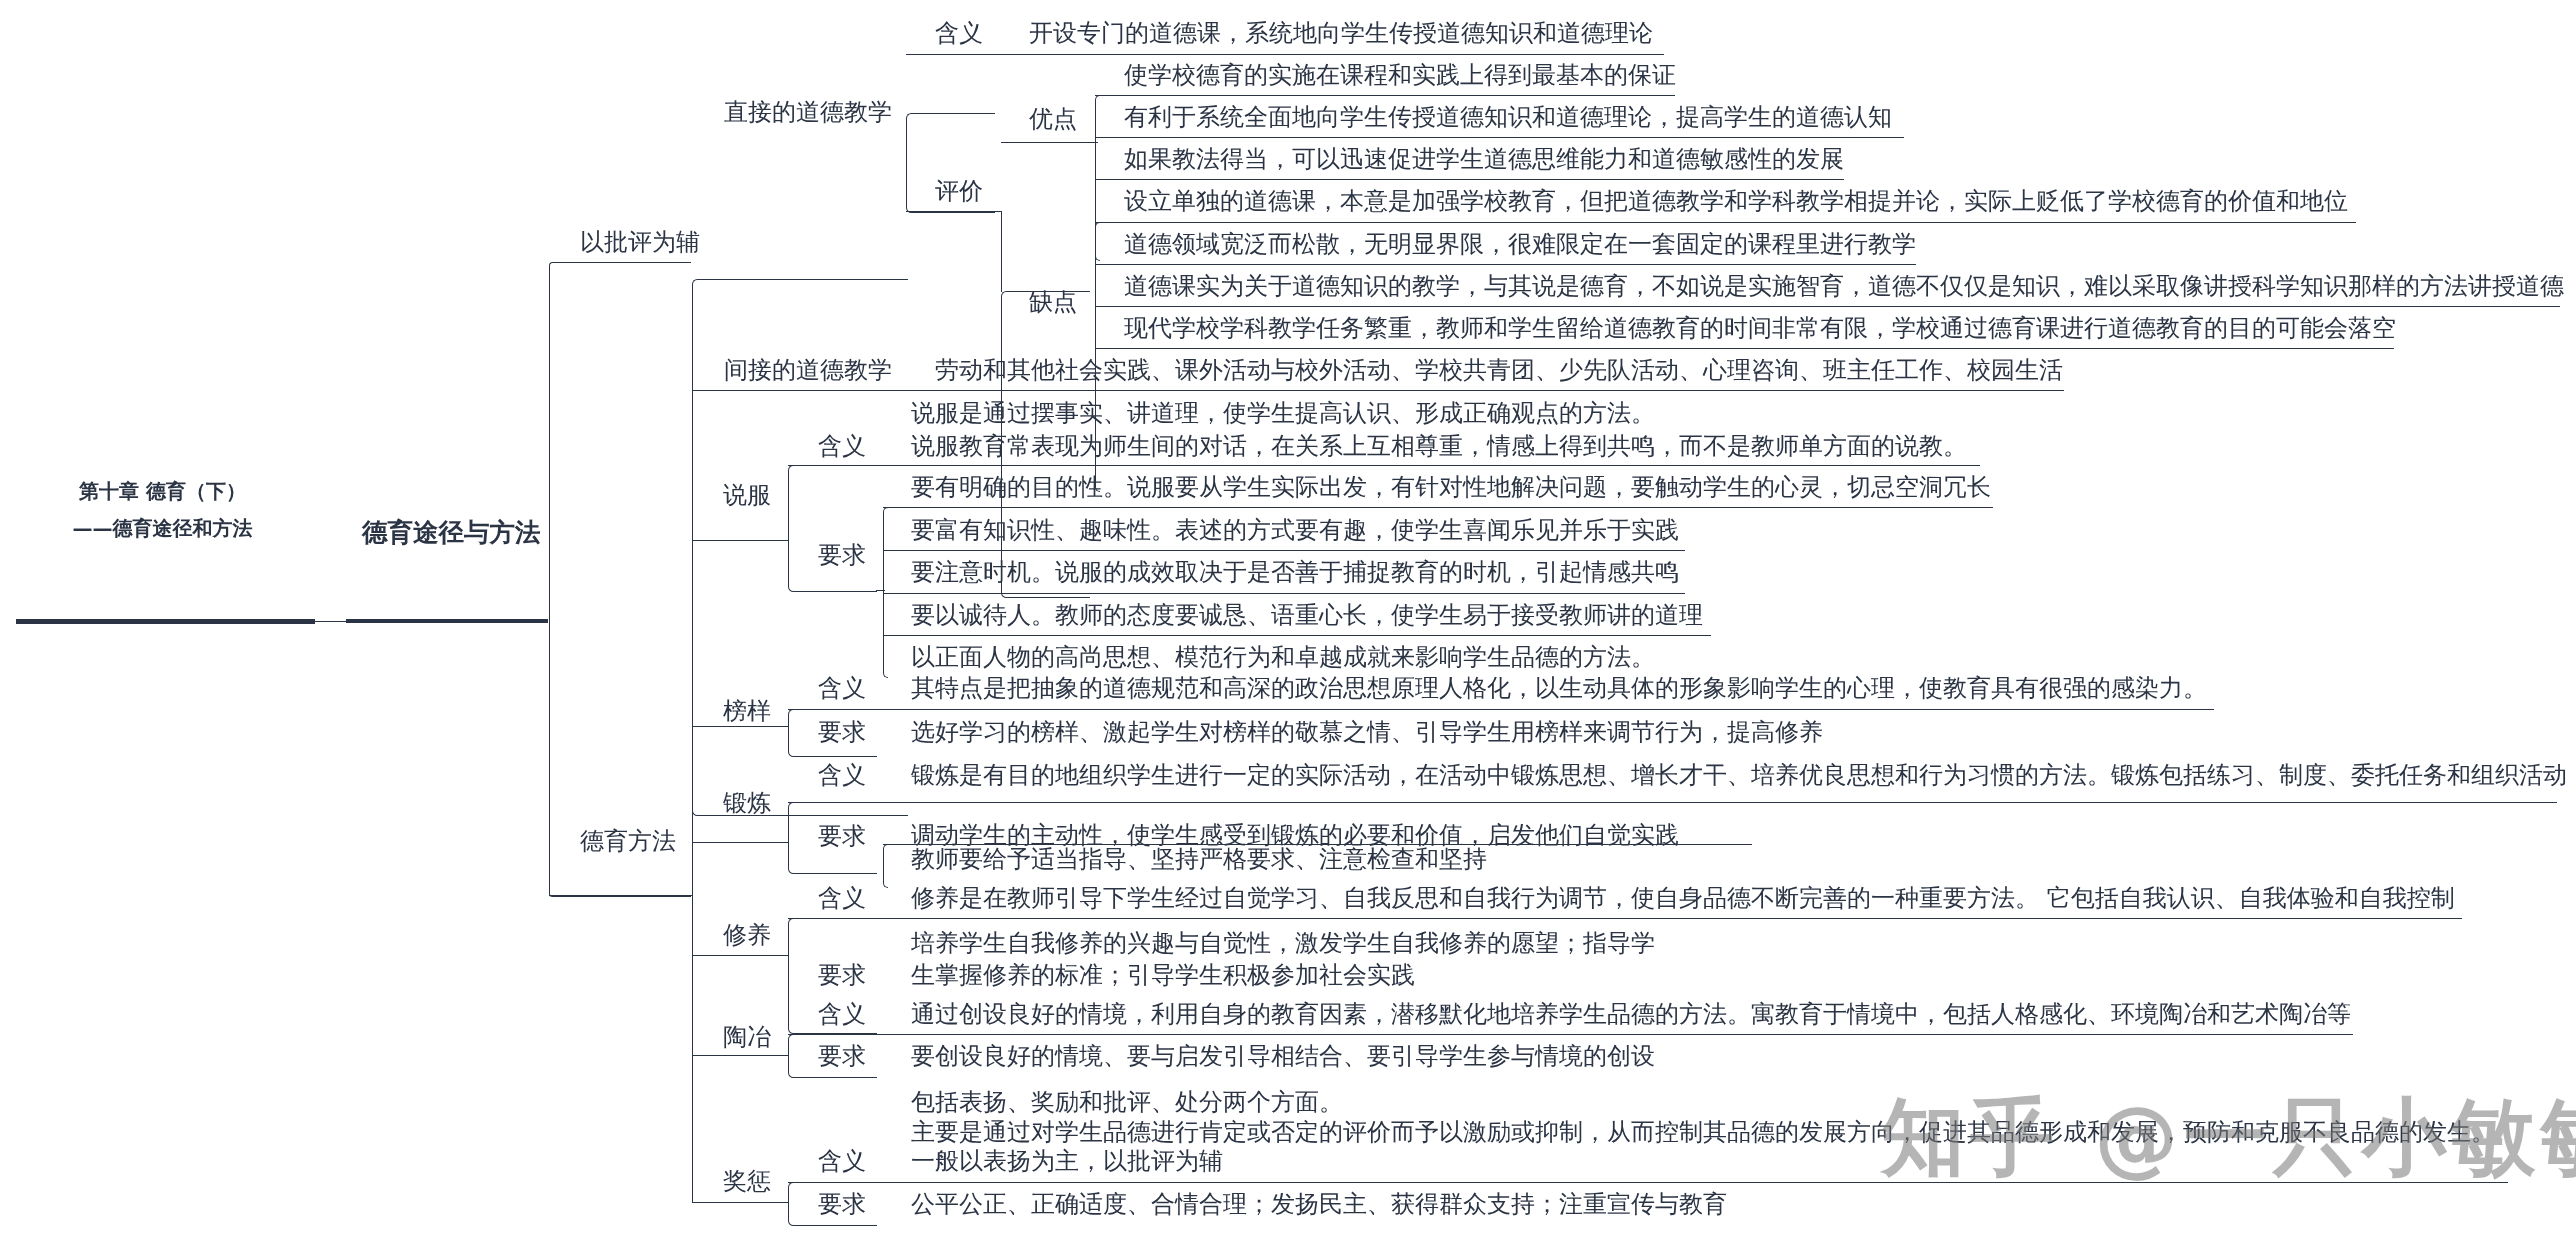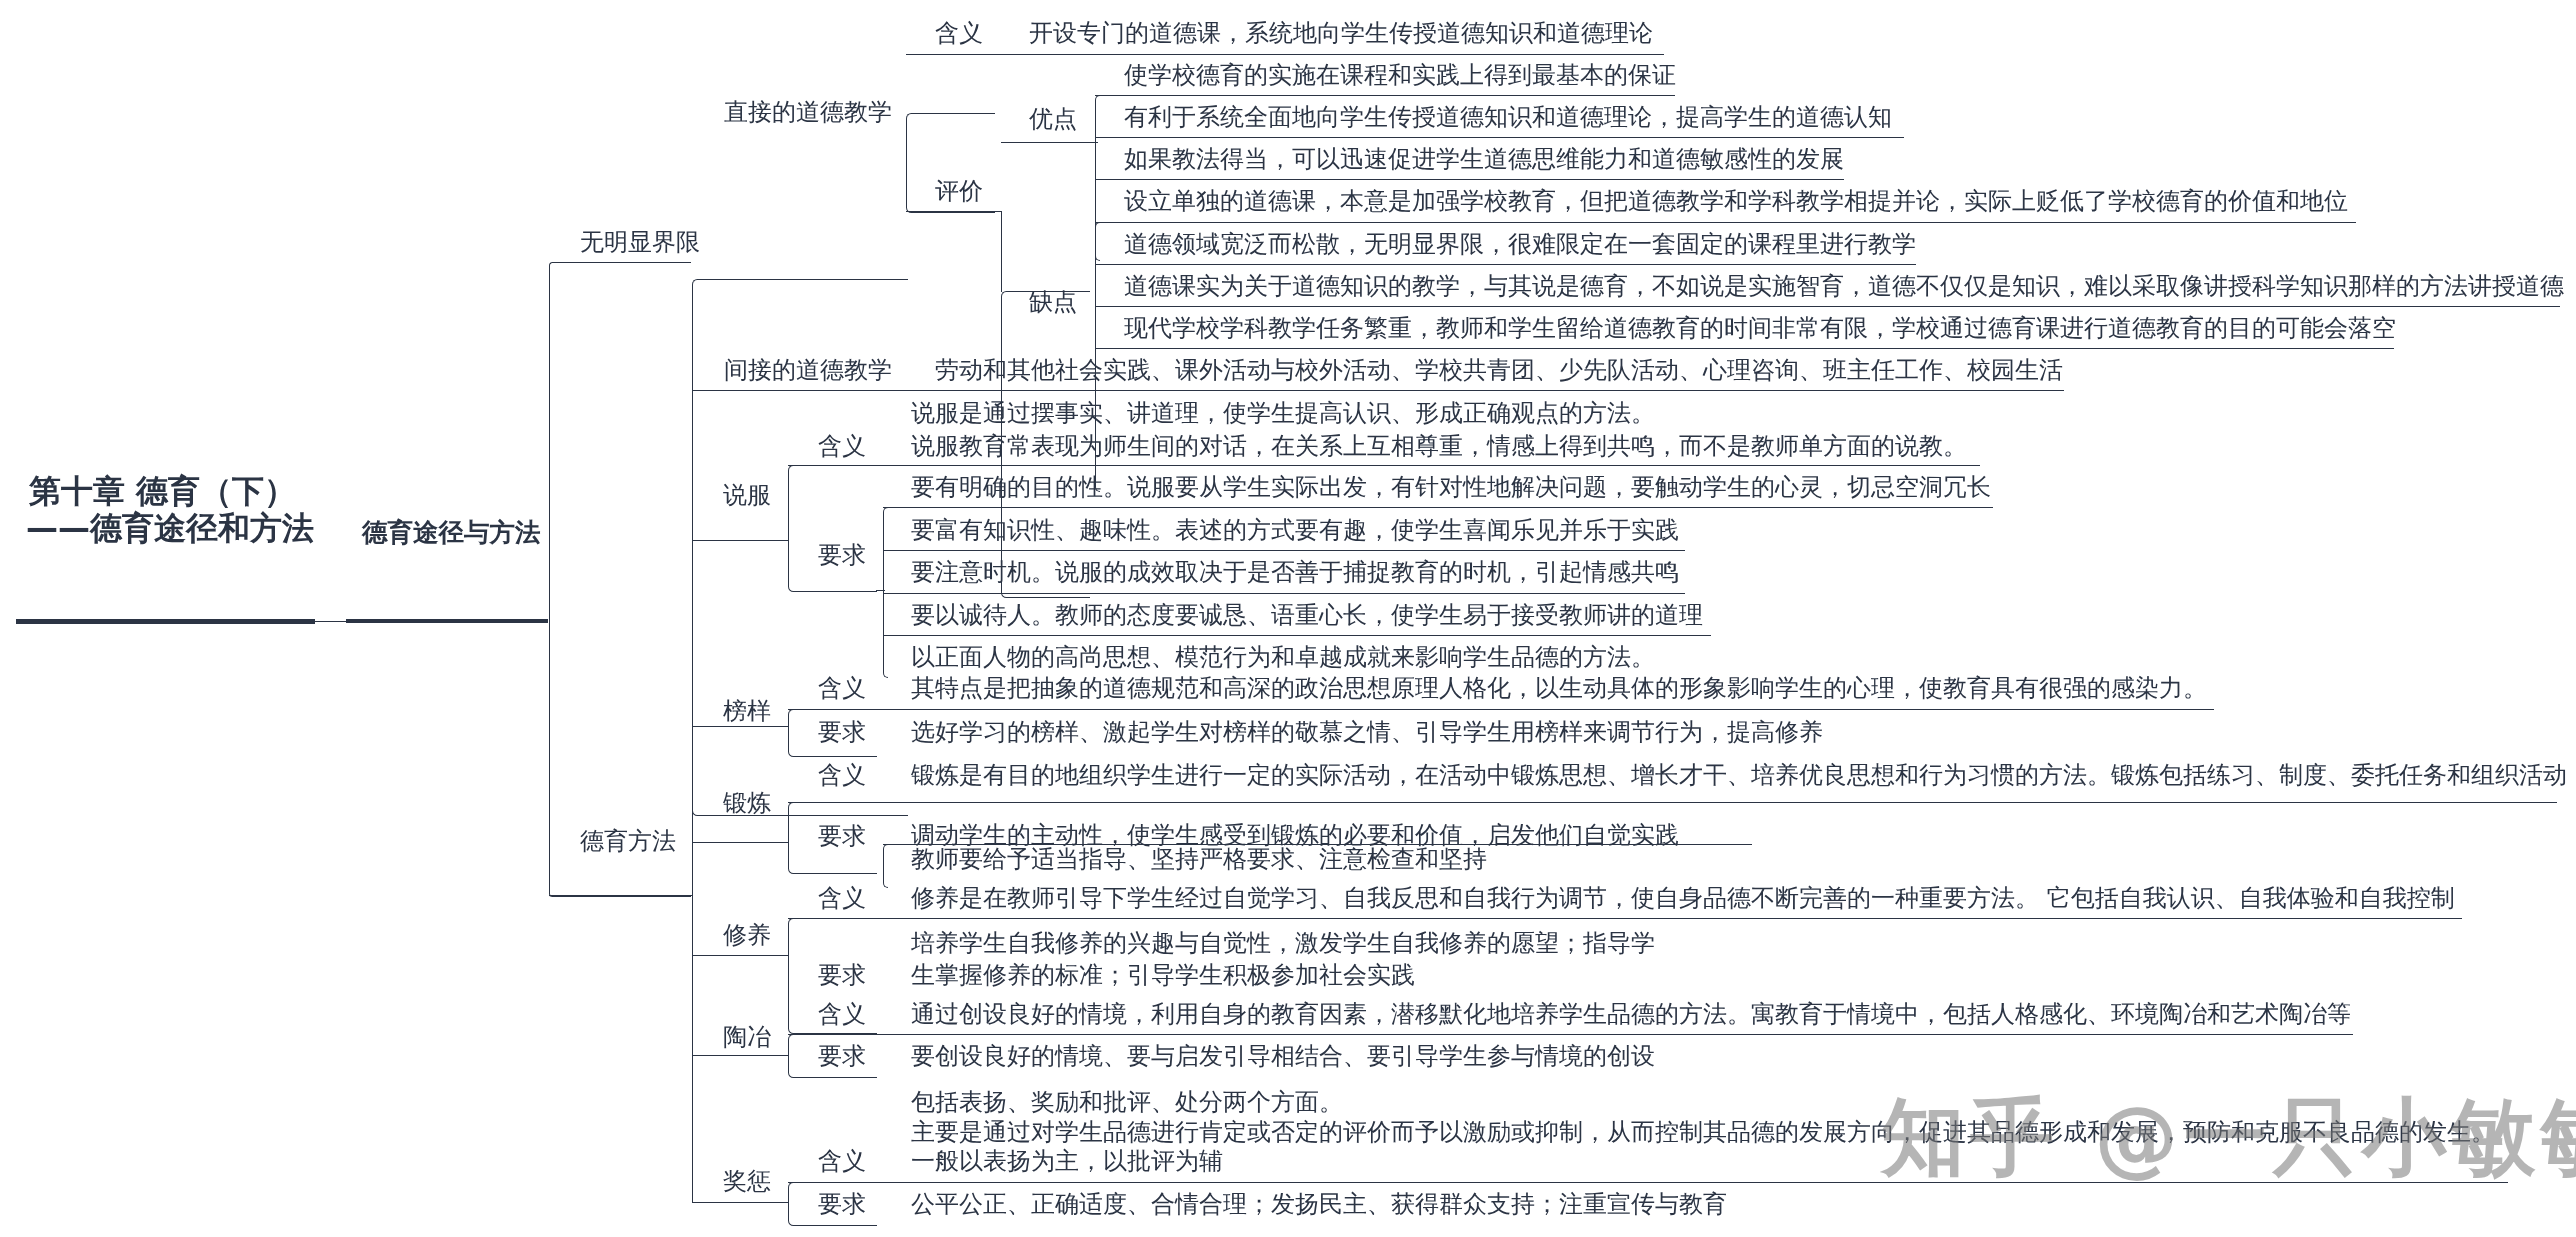--- a/index.html
+++ b/index.html
@@ -3,40 +3,40 @@
 <meta charset="utf-8">
 <style>
   html,body{margin:0;padding:0;background:#fff;}
   body{width:2576px;height:1238px;position:relative;overflow:hidden;
        font-family:"DejaVu Sans","Liberation Sans",sans-serif;color:#2b3444;}
   .t{position:absolute;white-space:nowrap;font-size:24px;line-height:30px;}
   .h{position:absolute;border-top:1.8px solid #2b3444;height:0;}
   .v{position:absolute;border-left:1.8px solid #2b3444;width:0;}
   .br{position:absolute;border-left:1.8px solid #2b3444;border-bottom:1.8px solid #2b3444;border-top:1.8px solid #2b3444;border-radius:5.3px 0 0 5.3px;}
   .bold{font-weight:bold;}
-  .root{font-size:32px;line-height:37px;text-align:center;}
+  .root{font-size:20px;line-height:37px;text-align:center;}
   .thick{position:absolute;border-top:5.3px solid #2b3444;height:0;}
   .wm{position:absolute;font-size:84px;color:rgba(120,120,120,0.55);white-space:nowrap;font-weight:bold;letter-spacing:5.3px;}
 </style>
 </head>
 <body>
 
 <div class="t root bold" style="left:26px;top:473px;width:273px;">
   <div>第十章  德育（下）</div>
   <div>——德育途径和方法</div>
 </div>
 <div class="thick" style="left:16px;top:619px;width:299px;"></div>
 <div class="h" style="left:315px;top:621px;width:32px;"></div>
 
 <div class="t bold" style="left:362px;top:517px;font-size:25.5px;">德育途径与方法</div>
 <div class="thick" style="left:346px;top:619px;width:202px;border-top-width:4.4px;"></div>
 
 <div class="br" style="left:549px;top:262px;width:141px;height:633px;border-radius:3.5px 0 0 3.5px;"></div>
 
-<div class="t" style="left:580px;top:227px;">无明显界限</div>
+<div class="t" style="left:580px;top:227px;">以批评为辅</div>
 <div class="br" style="left:692px;top:279px;width:215px;height:535px;"></div>
 
 <div class="t" style="left:724px;top:97px;">直接的道德教学</div>
 <div class="br" style="left:906px;top:113px;width:88px;height:98px;"></div>
 
 <div class="t" style="left:935px;top:17.6px;">含义</div>
 <div class="t" style="left:1029px;top:17.6px;">开设专门的道德课，系统地向学生传授道德知识和道德理论</div>
 <div class="h" style="left:906px;top:54px;width:758px;"></div>
 
 <div class="t" style="left:935px;top:176px;">评价</div>

